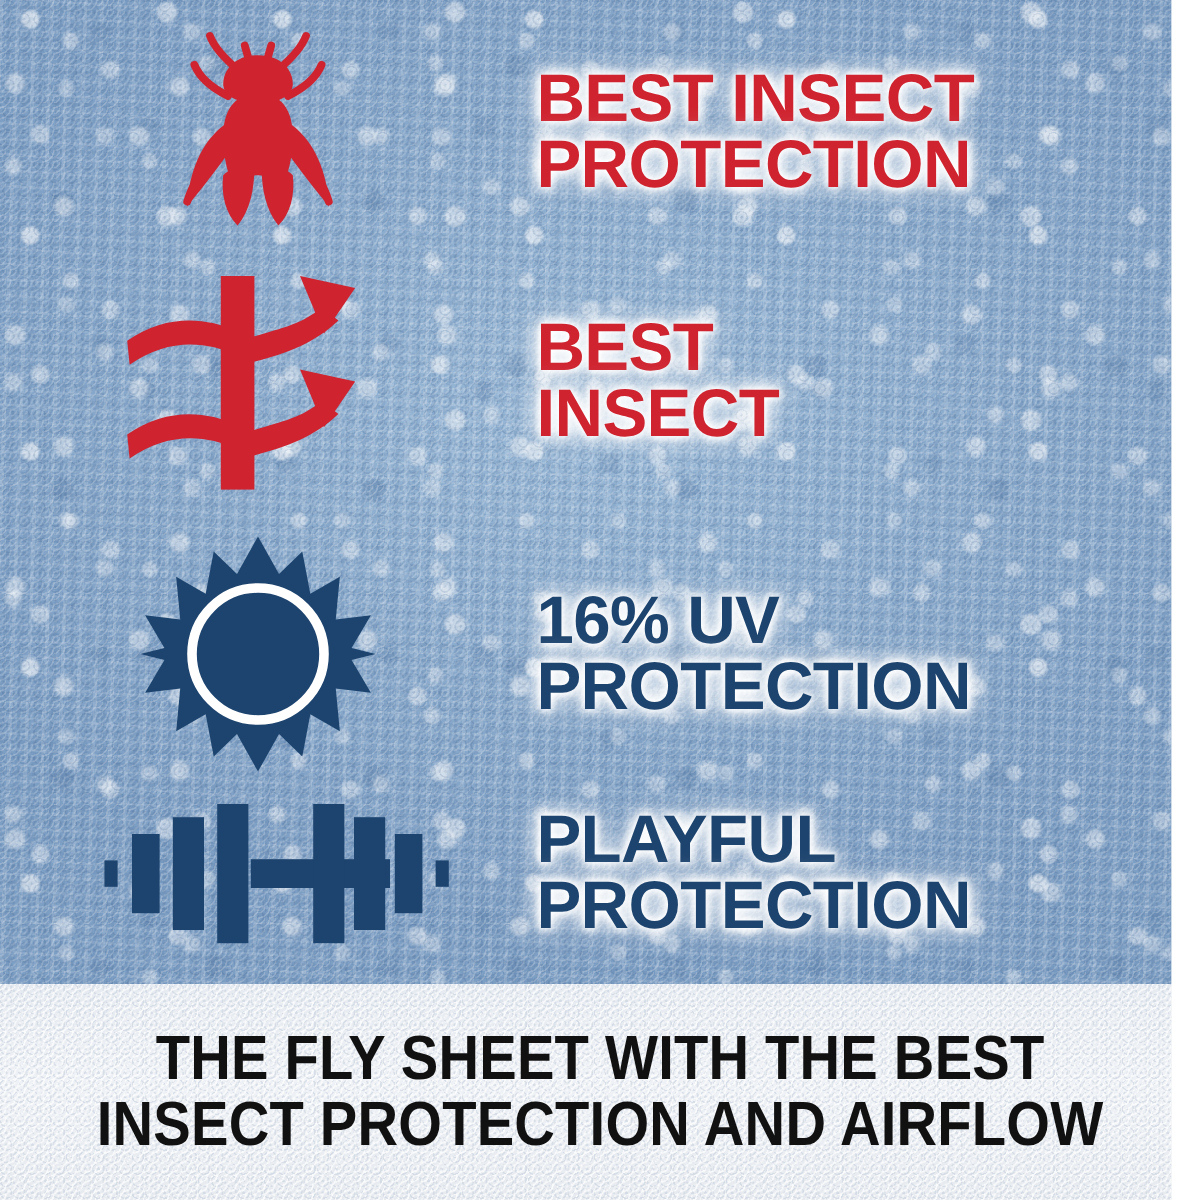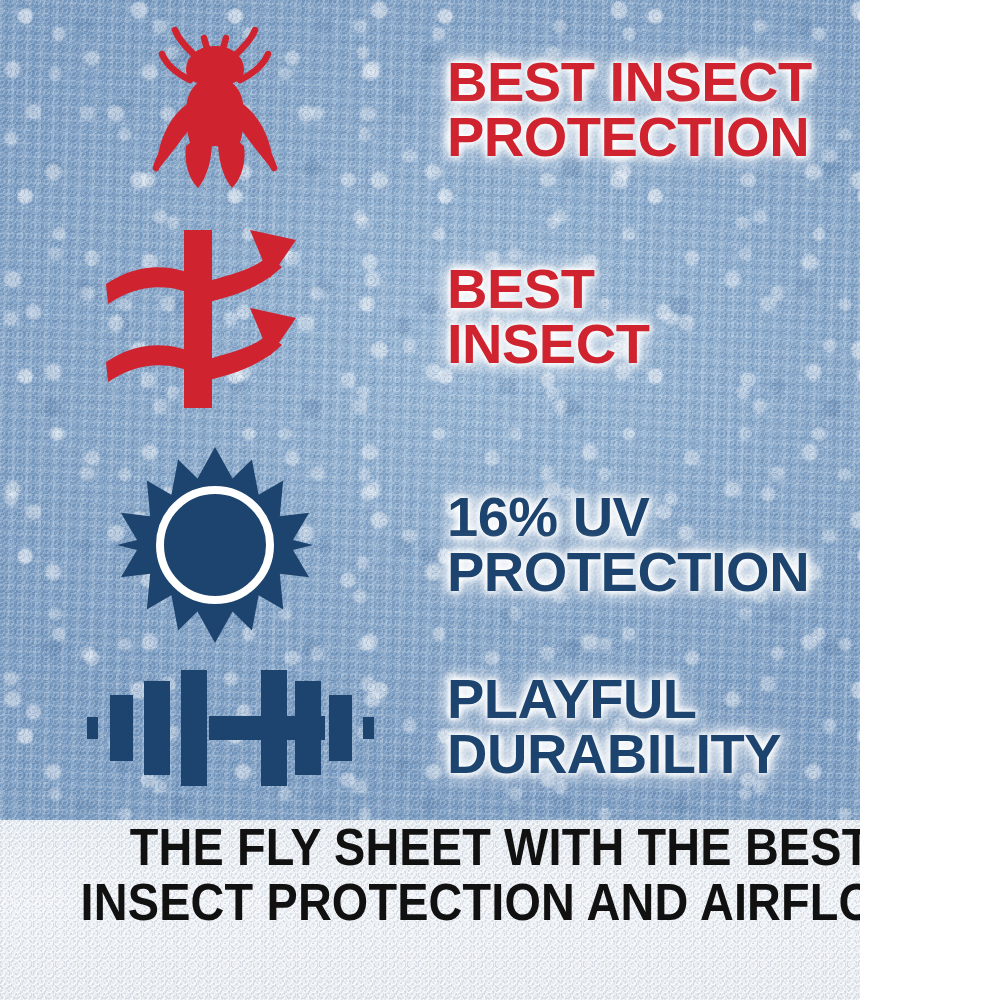--- a/index.html
+++ b/index.html
@@ -7,21 +7,21 @@
     margin: 0;
     padding: 0;
     background: #ffffff;
   }
   body {
     font-family: "Liberation Sans", sans-serif;
   }
 
   #infographic {
     position: relative;
-    width: 860px;
+    width: 976px;
     height: 1000px;
     overflow: hidden;
     background: #e5e5e5;
   }
 
   
   .fabric-panel {
     position: absolute;
     left: 0;
     top: 0;
@@ -137,20 +137,21 @@
     top: 820px;
     width: 1000px;
     height: 180px;
     background-color: #e9edf2;
     background-image:
       repeating-radial-gradient(circle at 0 0, rgba(255,255,255,0.75) 0 1.3px, rgba(255,255,255,0) 1.3px 4px),
       repeating-radial-gradient(circle at 5px 4px, rgba(190,200,214,0.45) 0 1.2px, rgba(190,200,214,0) 1.2px 4px),
       linear-gradient(180deg, #e6ebf1 0%, #eef1f5 45%, #e7ebf0 100%);
     background-size: 8px 8px, 11px 10px, 100% 100%;
     display: flex;
+    align-items: center;
     justify-content: center;
   }
   #caption-text {
     margin: 0;
     text-align: center;
     color: #111111;
     font-family: "Liberation Sans Narrow", "Liberation Sans", sans-serif;
     font-weight: bold;
     font-size: 52px;
     line-height: 1.05;
@@ -278,21 +279,21 @@
             <rect x="174" y="3" width="26" height="116"></rect>
             <rect x="208" y="14" width="26" height="94"></rect>
             <rect x="242" y="28" width="23" height="66"></rect>
             <rect x="276" y="50" width="11" height="22"></rect>
           </g>
         </svg>
       </span>
     </div>
     <div class="label-cell">
       <p class="feature-label navy">PLAYFUL
-DURABILITY</p>
+PROTECTION</p>
     </div>
   </div>
 
   <div id="caption-panel">
     <p id="caption-text">THE FLY SHEET WITH THE BEST
 INSECT PROTECTION AND AIRFLOW</p>
   </div>
 
 </div>
 

